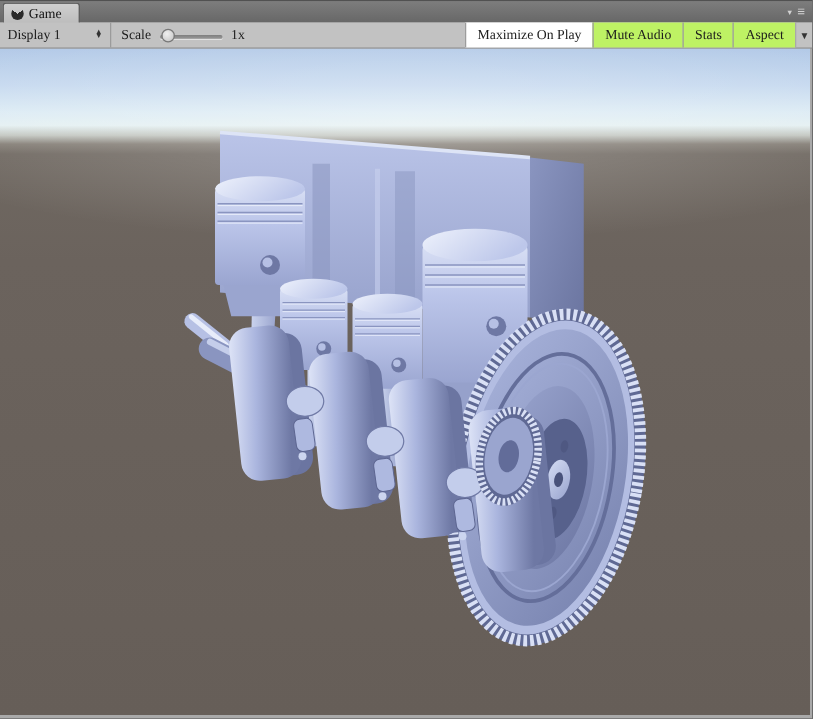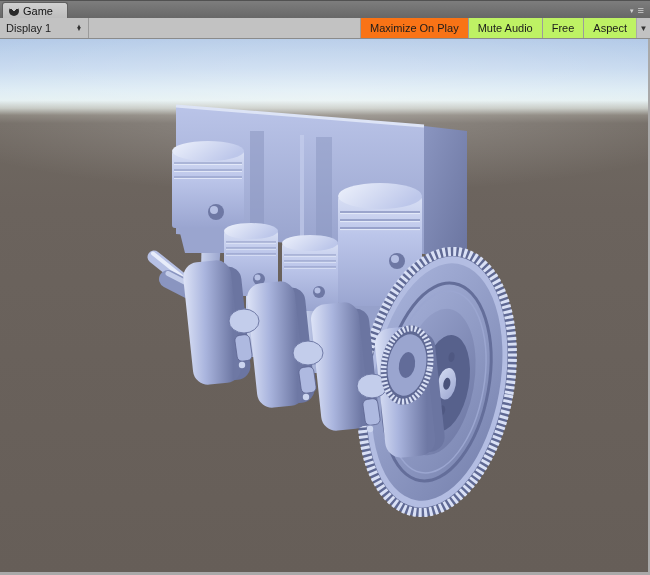--- a/index.html
+++ b/index.html
@@ -1,19 +1,19 @@
 <!DOCTYPE html>
 <html><head>
 <meta charset="utf-8">
 <style>
   html,body{margin:0;padding:0;background:#3c3c3c;}
   *{box-sizing:border-box;}
   .window{
     position:relative;width:650px;height:575px;overflow:hidden;
-    font-family:Liberation Sans, sans-serif;
+    font-family:Liberation Serif, serif;
     background:#a9a9a9;
   }
   
   .tabstrip{
     position:absolute;left:0;top:0;width:650px;height:18px;
     background:linear-gradient(#7d7d7d,#676767);
     border-top:1px solid #515151;
   }
   .tab{
     position:absolute;left:2px;top:1px;height:17px;
@@ -61,21 +61,21 @@
     position:absolute;left:1px;top:0;width:11px;height:11px;border-radius:50%;
     background:radial-gradient(circle at 40% 35%,#efefef,#c2c2c2);
     border:1px solid #787878;
   }
   .right-buttons{margin-left:auto;display:flex;align-items:stretch;}
   .tb-btn{
     display:flex;align-items:center;padding:0 9px;
     border-left:1px solid #9c9c9c;
     background:#bef264;white-space:nowrap;
   }
-  .tb-btn.active{background:#f97316;}
+  .tb-btn.active{background:#ffffff;}
   .gizmo-caret{
     display:flex;align-items:center;justify-content:center;width:14px;
     border-left:1px solid #a9a9a9;font-size:8px;color:#333;
   }
   
   .viewport{
     position:absolute;left:0;top:39px;width:648px;height:533px;overflow:hidden;
     background:
       radial-gradient(115% 30% at 50% 11%,rgba(255,255,255,.28),rgba(255,255,255,0) 60%),
       linear-gradient(180deg,
@@ -108,24 +108,32 @@
   </div>
 
   <div class="toolbar">
     <div class="tb-item dropdown dd-display">
       <span>Display 1</span>
       <span class="arrows">
         <span>▲</span>
           <span>▼</span>
       </span>
     </div>
+    <div class="tb-item scale-group">
+      <span>Scale</span>
+      <span class="slider">
+        <span class="track"></span>
+        <span class="knob"></span>
+      </span>
+      <span>1x</span>
+    </div>
     <div class="right-buttons">
       <div class="tb-btn active">Maximize On Play</div>
       <div class="tb-btn">Mute Audio</div>
-      <div class="tb-btn">Free</div>
+      <div class="tb-btn">Stats</div>
       <div class="tb-btn">Aspect</div>
       <div class="gizmo-caret">▼</div>
     </div>
   </div>
 
   <div class="viewport">
     <svg width="648" height="533" viewBox="0 0 648 533">
       <defs>
         <linearGradient id="gBlock" x1="0" y1="0" x2="0" y2="1">
           <stop offset="0" stop-color="#bac4e8"></stop>

